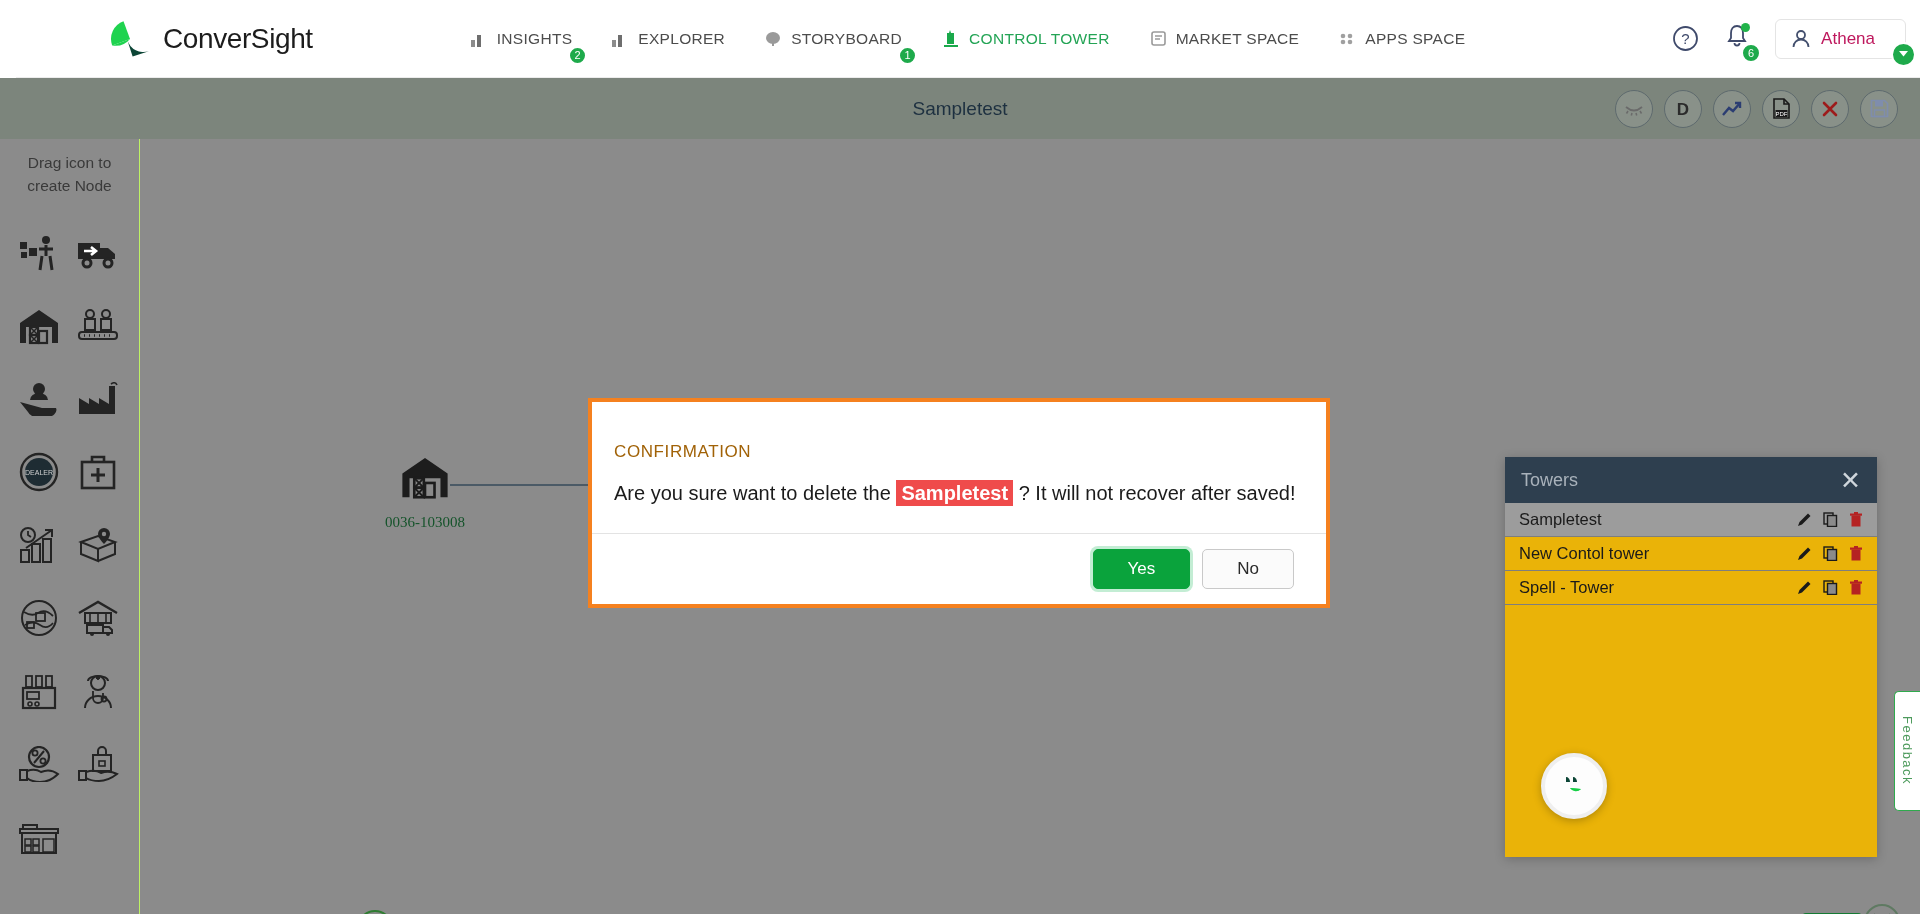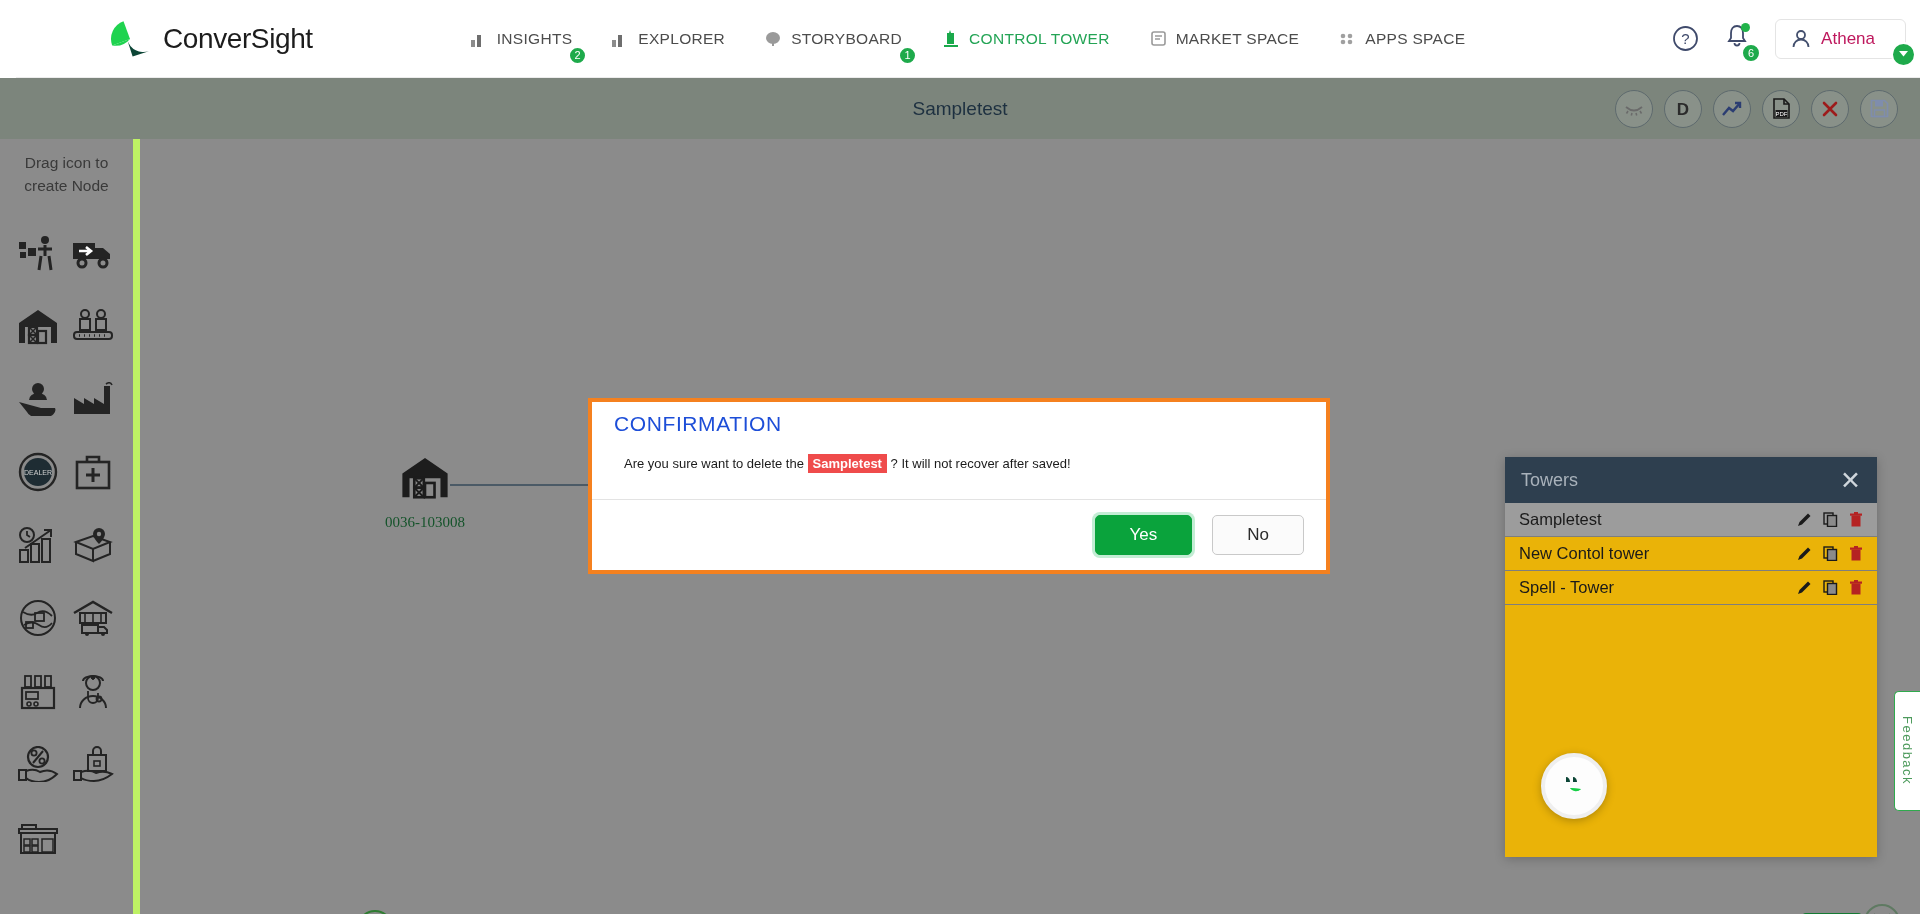--- a/index.html
+++ b/index.html
@@ -76,21 +76,21 @@
     display: flex; align-items: center; justify-content: center; cursor: pointer;
   }
 
   
   .workspace {
     position: absolute; top: 139px; left: 0; width: 1920px; height: 775px;
     background: #8b8b8b;
   }
   .palette {
     position: absolute; top: 0; left: 0; width: 140px; height: 775px;
-    background: #8b8b8b; border-right: 7px solid #bef264;
+    background: #8b8b8b; border-right: 1px solid #bef264;
   }
   .palette-title {
     text-align: center; font-size: 15.5px; color: #3a3a3a;
     line-height: 23px; padding: 12px 16px 0;
   }
   .palette-grid {
     display: grid; grid-template-columns: 1fr 1fr;
     row-gap: 29px; padding: 34px 12px 0 10px; justify-items: center;
   }
   .palette-icon { cursor: grab; width: 44px; height: 44px;
@@ -170,26 +170,26 @@
   .feedback span {
     writing-mode: vertical-rl; font-size: 13px; color: #4e9b5d; letter-spacing: 1.5px;
   }
 
   
   .scrim { position: absolute; inset: 0; background: rgba(0,0,0,0); z-index: 40; }
   .dialog {
     position: absolute; left: 588px; top: 398px; width: 742px;
     background: #ffffff; border: 4px solid #f5811f; z-index: 50;
   }
-  .dlg-title { font-size: 21px; color: #1d4ed8; letter-spacing: .6px; padding: 10px 22px 0; }
-  .dlg-body { padding: 20px 32px 28px; font-size: 13px; color: #1b1b1b; }
+  .dlg-title { font-size: 17px; color: #a16207; letter-spacing: .6px; padding: 40px 22px 0; }
+  .dlg-body { padding: 20px 22px 28px; font-size: 20px; color: #1b1b1b; }
   .hl { background: #ef4b4b; color: #ffffff; font-weight: bold; padding: 2px 5px; }
   .dlg-foot {
-    border-top: 1px solid #e3e3e3; padding: 15px 22px;
-    display: flex; justify-content: flex-end; gap: 20px;
+    border-top: 1px solid #e3e3e3; padding: 15px 32px;
+    display: flex; justify-content: flex-end; gap: 12px;
   }
   .btn-yes {
     background: #0aa33c; color: #fff; border: 1px solid #0aa33c;
     border-radius: 5px; font-size: 17px; padding: 9px 34px; cursor: pointer;
     box-shadow: 0 0 0 3px rgba(40,190,100,.28);
   }
   .btn-no {
     background: #fbfbfb; color: #2b2b2b; border: 1px solid #c9c9c9;
     border-radius: 5px; font-size: 17px; padding: 9px 34px; cursor: pointer;
   }

